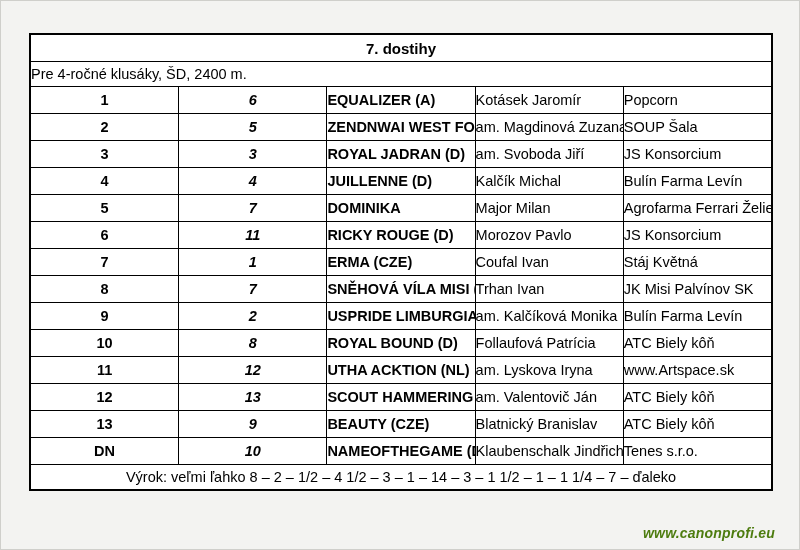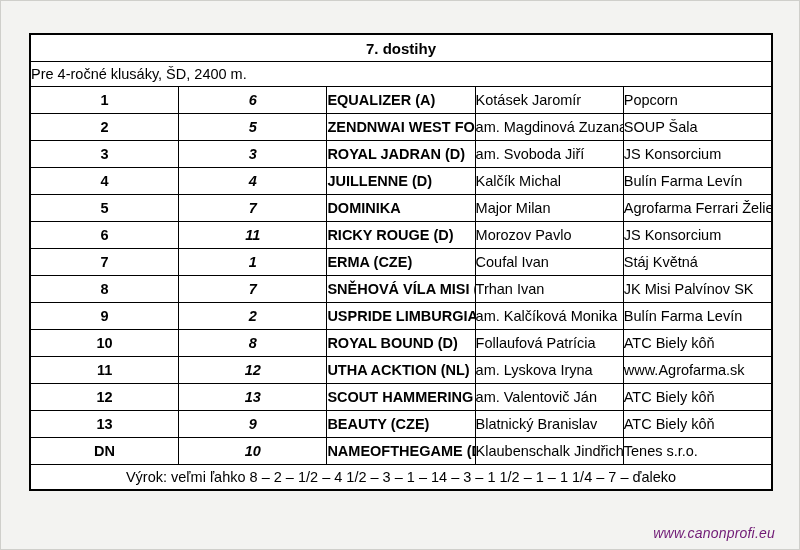--- a/index.html
+++ b/index.html
@@ -104,22 +104,22 @@
     padding-left: 6px;
     white-space: nowrap;
     overflow: hidden;
   }
   .watermark {
     position: absolute;
     right: 24px;
     bottom: 8px;
     font-size: 14px;
     font-style: italic;
-    font-weight: normal;
-    color: #701a75;
+    font-weight: bold;
+    color: #4d7c0f;
     letter-spacing: 0.2px;
     text-align: right;
   }
 </style>
 </head>
 <body>
 
 <div class="page">
   <div class="sheet">
     <table class="race">
@@ -199,21 +199,21 @@
           <td class="c-num">8</td>
           <td class="c-name">ROYAL BOUND (D)</td>
           <td class="c-jockey">Follaufová Patrícia</td>
           <td class="c-owner">ATC Biely kôň</td>
         </tr>
         <tr class="horse">
           <td class="c-pos">11</td>
           <td class="c-num">12</td>
           <td class="c-name">UTHA ACKTION (NL)</td>
           <td class="c-jockey">am. Lyskova Iryna</td>
-          <td class="c-owner">www.Agrofarma.sk</td>
+          <td class="c-owner">www.Artspace.sk</td>
         </tr>
         <tr class="horse">
           <td class="c-pos">12</td>
           <td class="c-num">13</td>
           <td class="c-name">SCOUT HAMMERING (CZE)</td>
           <td class="c-jockey">am. Valentovič Ján</td>
           <td class="c-owner">ATC Biely kôň</td>
         </tr>
         <tr class="horse">
           <td class="c-pos">13</td>

